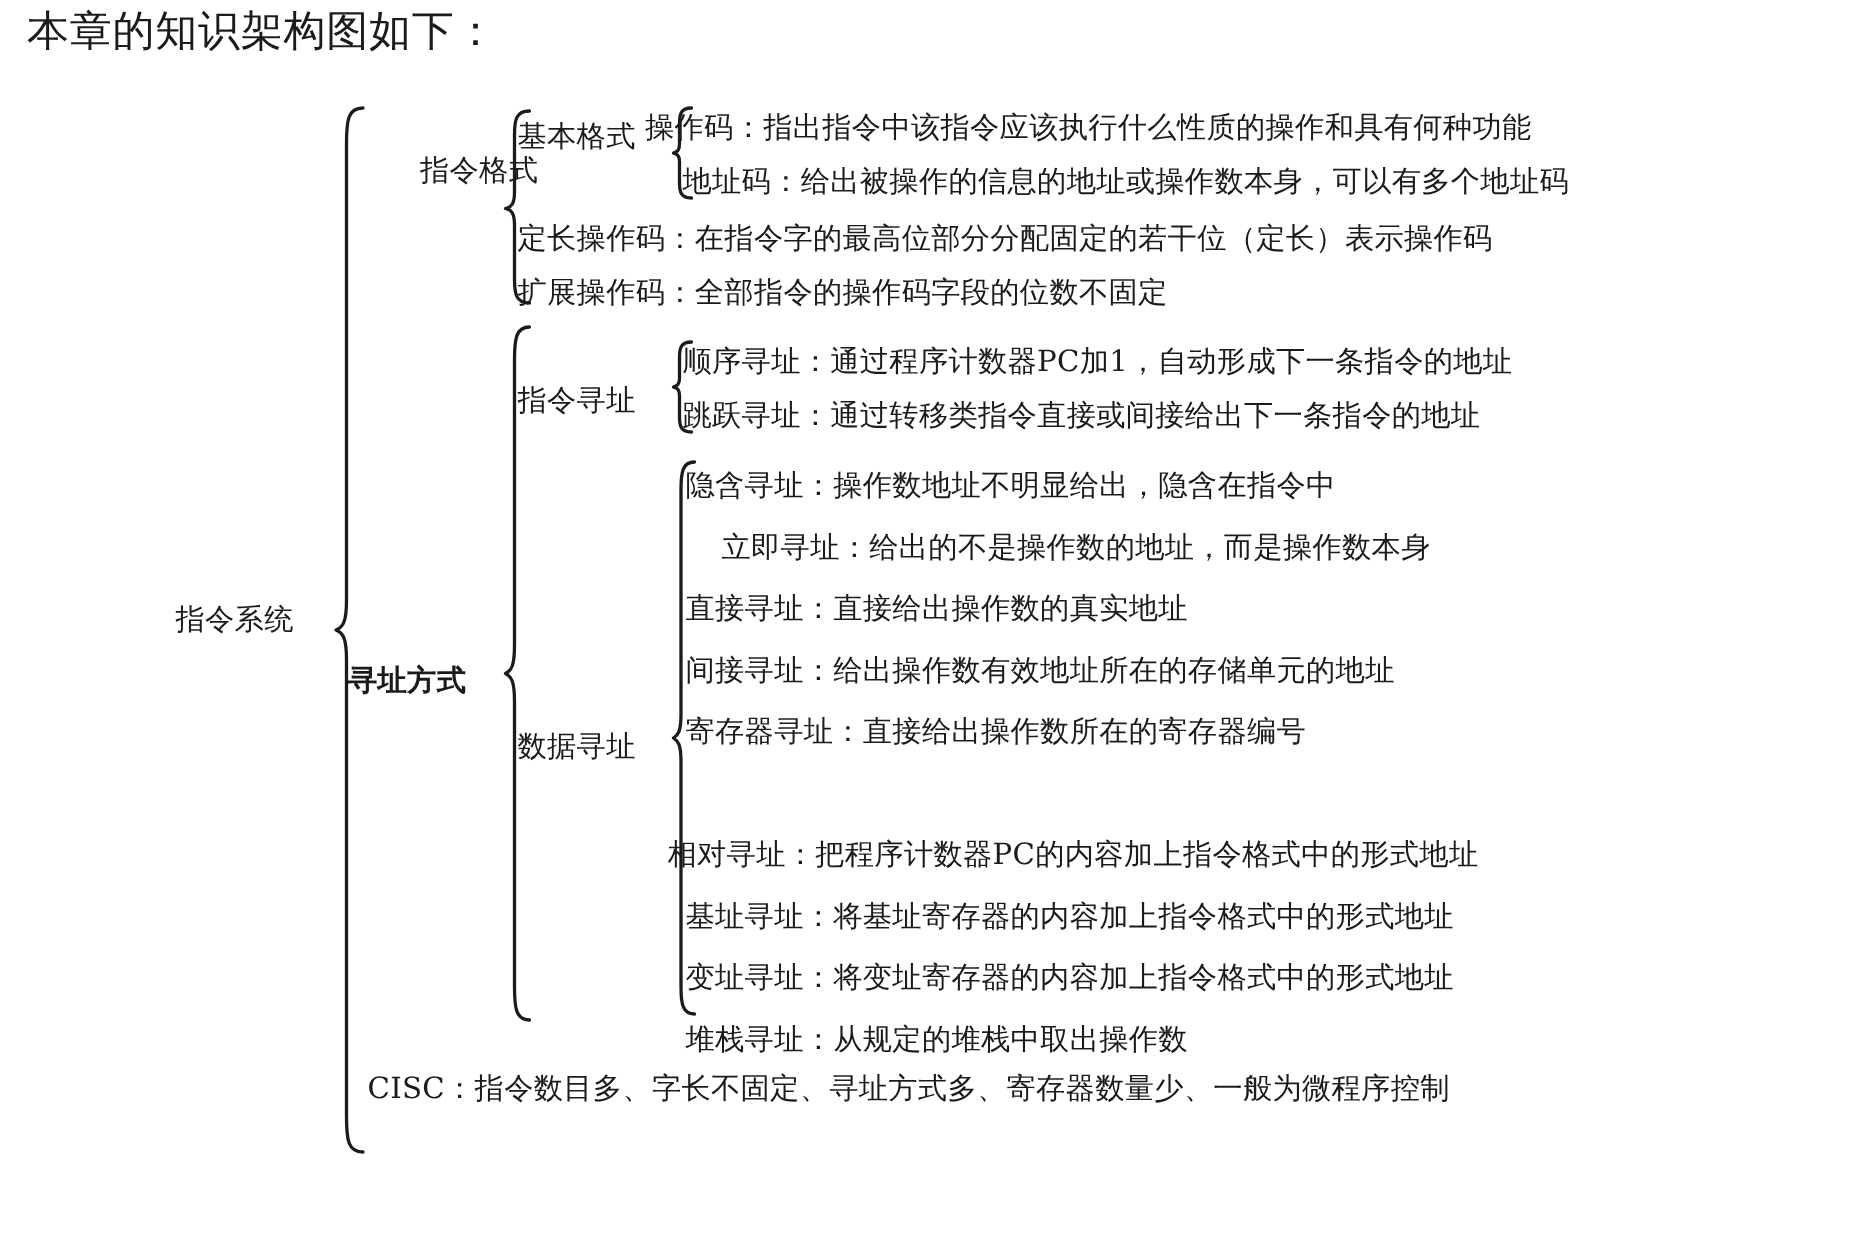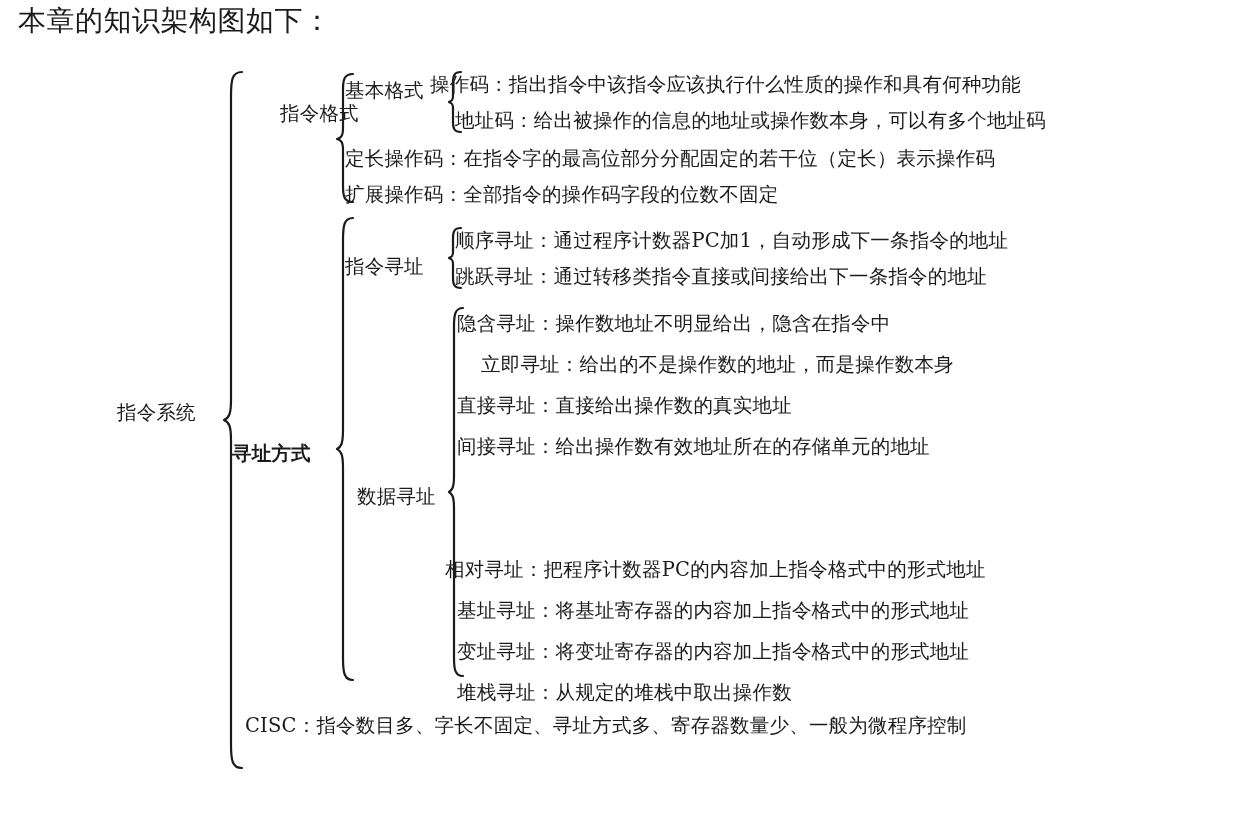--- a/index.html
+++ b/index.html
@@ -102,32 +102,33 @@
 
   <div class="brace" style="left:447px; top:226px; width:16px; height:64px;">
     <svg viewBox="0 0 16 64" width="16" height="64" preserveAspectRatio="none">
       <path d="M14 2 C7 2 6 6 6 12 L6 26 C6 31 4 31 2 32 C4 33 6 33 6 38 L6 52 C6 58 7 62 14 62"></path>
     </svg>
   </div>
 
   <div class="node" style="left:455px; top:228px;">顺序寻址：通过程序计数器PC加1，自动形成下一条指令的地址</div>
   <div class="node" style="left:455px; top:264px;">跳跃寻址：通过转移类指令直接或间接给出下一条指令的地址</div>
 
-  <div class="node" style="left:357px; top:485px;font-family:Liberation Mono, monospace;">数据寻址</div>
+  <div class="node" style="left:345px; top:485px;">数据寻址</div>
 
   <div class="brace" style="left:447px; top:306px; width:18px; height:372px;">
     <svg viewBox="0 0 18 372" width="18" height="372" preserveAspectRatio="none">
       <path d="M16 2 C8 2 7 9 7 20 L7 170 C7 182 5 184 2 186 C5 188 7 190 7 202 L7 352 C7 363 8 370 16 370"></path>
     </svg>
   </div>
 
   <div class="node" style="left:457px; top:311px;">隐含寻址：操作数地址不明显给出，隐含在指令中</div>
   <div class="node" style="left:457px; top:352px;margin-left:24px;">立即寻址：给出的不是操作数的地址，而是操作数本身</div>
   <div class="node" style="left:457px; top:393px;">直接寻址：直接给出操作数的真实地址</div>
   <div class="node" style="left:457px; top:434px;">间接寻址：给出操作数有效地址所在的存储单元的地址</div>
+  <div class="node" style="left:457px; top:475px;">寄存器寻址：直接给出操作数所在的寄存器编号</div>
   <div class="node" style="left:445px; top:557px;">相对寻址：把程序计数器PC的内容加上指令格式中的形式地址</div>
   <div class="node" style="left:457px; top:598px;">基址寻址：将基址寄存器的内容加上指令格式中的形式地址</div>
   <div class="node" style="left:457px; top:639px;">变址寻址：将变址寄存器的内容加上指令格式中的形式地址</div>
   <div class="node" style="left:457px; top:680px;">堆栈寻址：从规定的堆栈中取出操作数</div>
 
   <div class="node" style="left:245px; top:713px;">CISC：指令数目多、字长不固定、寻址方式多、寄存器数量少、一般为微程序控制</div>
 
 </div>
 
 </body></html>

